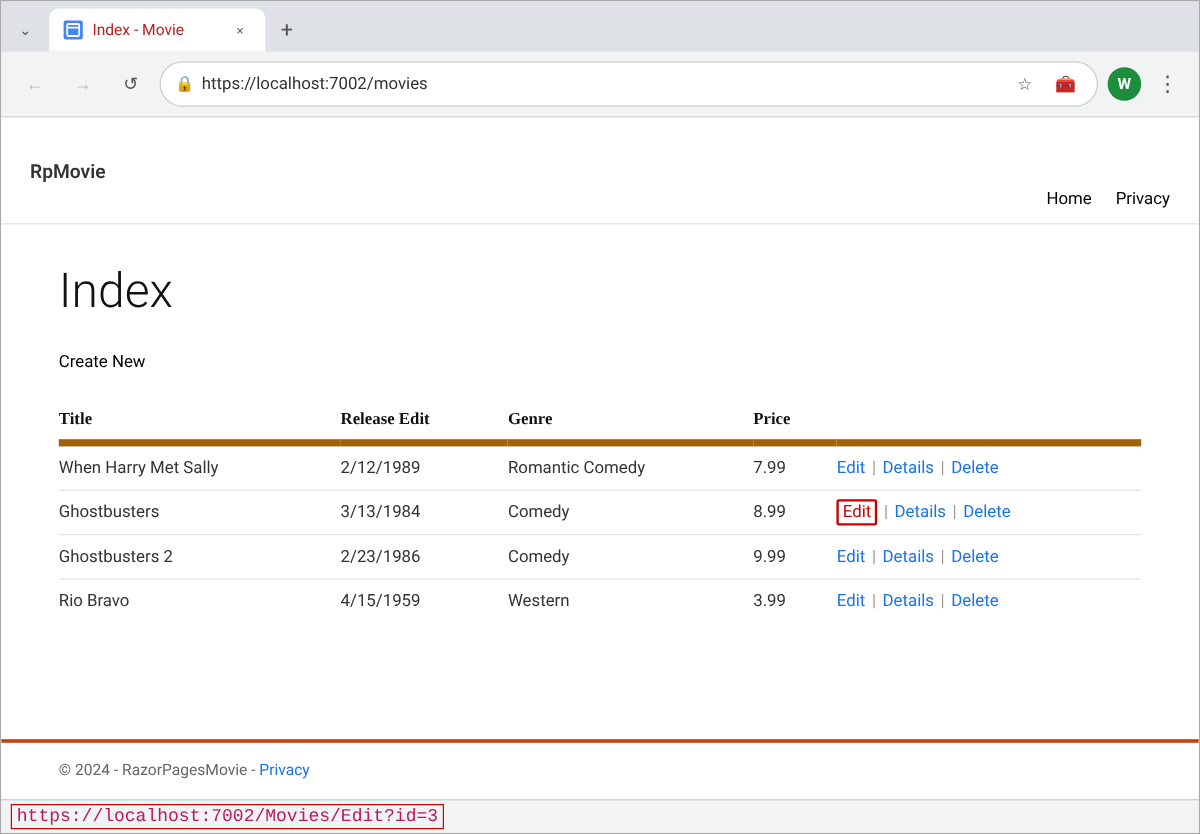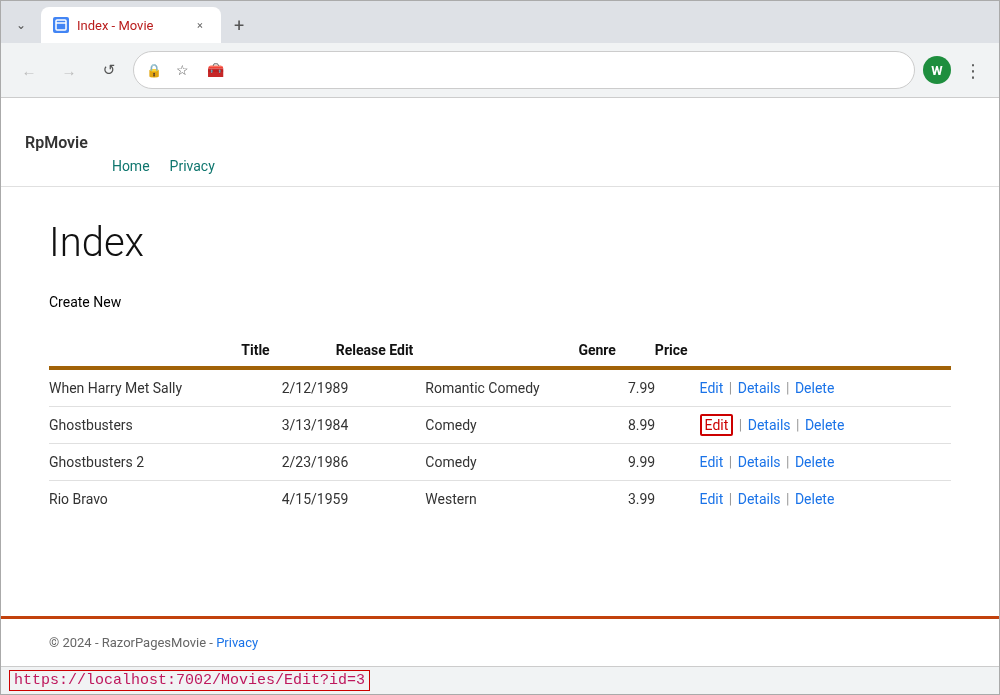--- a/index.html
+++ b/index.html
@@ -25,33 +25,33 @@
     .address-text { flex: 1; font-size: 14px; color: #333; }
     .address-actions { display: flex; gap: 6px; }
     .address-action-btn { width: 28px; height: 28px; border-radius: 50%; display: flex; align-items: center; justify-content: center; font-size: 14px; color: #555; cursor: pointer; }
     .profile-btn { width: 28px; height: 28px; border-radius: 50%; background: #1e8e3e; color: #fff; display: flex; align-items: center; justify-content: center; font-size: 13px; font-weight: bold; cursor: pointer; }
     .menu-btn { width: 28px; height: 28px; display: flex; align-items: center; justify-content: center; font-size: 18px; color: #555; cursor: pointer; }
 
     
     .page-content { flex: 1; background: #fff; overflow-y: auto; display: flex; flex-direction: column; }
     
     
-    .site-nav { display: flex; align-items: center; padding: 12px 24px; gap: 24px; border-bottom: 1px solid #e0e0e0; }
+    .site-nav { display: flex; align-items: center; padding: 12px 24px; gap: 24px; border-bottom: 1px solid #e0e0e0; justify-content: space-between; }
     .site-brand { font-size: 16px; font-weight: 600; color: #333; }
     .site-nav-links { display: flex; gap: 20px; }
-    .site-nav-link { font-size: 14px; color: #0f766e; text-decoration: none; cursor: pointer; margin-top: 48px; }
+    .site-nav-link { font-size: 14px; color: #000000; text-decoration: none; cursor: pointer; margin-top: 48px; }
 
     
     .main-content { padding: 32px 48px; flex: 1; }
     .page-heading { font-size: 40px; font-weight: 300; color: #111; margin-bottom: 28px; }
     .create-new-link { color: #000000; text-decoration: none; font-size: 14px; cursor: pointer; }
 
     
     .movie-table { width: 100%; border-collapse: collapse; margin-top: 24px; }
-    .movie-table th { text-align: right; font-weight: 700; font-size: 14px; padding: 8px 12px 8px 0; border-bottom: 4px solid #a16207; color: #111; }
+    .movie-table th { text-align: left; font-weight: 700; font-size: 14px; padding: 8px 12px 8px 0; border-bottom: 6px solid #a16207; color: #111; font-family: Liberation Serif, serif; }
     .movie-table td { padding: 10px 12px 10px 0; border-bottom: 1px solid #e0e0e0; font-size: 14px; color: #333; vertical-align: middle; }
     .movie-table tr:last-child td { border-bottom: none; }
     .action-link { color: #1a73e8; text-decoration: none; font-size: 14px; cursor: pointer; }
     .action-link.highlighted { color: #c00; border: 2px solid #c00; padding: 1px 3px; border-radius: 2px; }
     .action-sep { color: #999; margin: 0 2px; }
     .actions-cell { white-space: nowrap; }
 
     
     .site-footer { padding: 16px 48px; border-top: 3px solid #c2410c; font-size: 13px; color: #666; }
     .footer-privacy-link { color: #1a73e8; text-decoration: none; cursor: pointer; }
@@ -81,20 +81,21 @@
     </div>
     <div class="new-tab-btn">+</div>
   </div>
 
   <div class="toolbar">
     <button class="toolbar-btn disabled">←</button>
     <button class="toolbar-btn disabled">→</button>
     <button class="toolbar-btn">↺</button>
     <div class="address-bar">
       <span class="address-icon">🔒</span>
+      <span class="address-text">https://localhost:7002/movies</span>
       <div class="address-actions">
         <span class="address-action-btn">☆</span>
         <span class="address-action-btn">🧰</span>
       </div>
     </div>
     <div class="profile-btn">W</div>
     <div class="menu-btn">⋮</div>
   </div>
 
   <div class="page-content">

